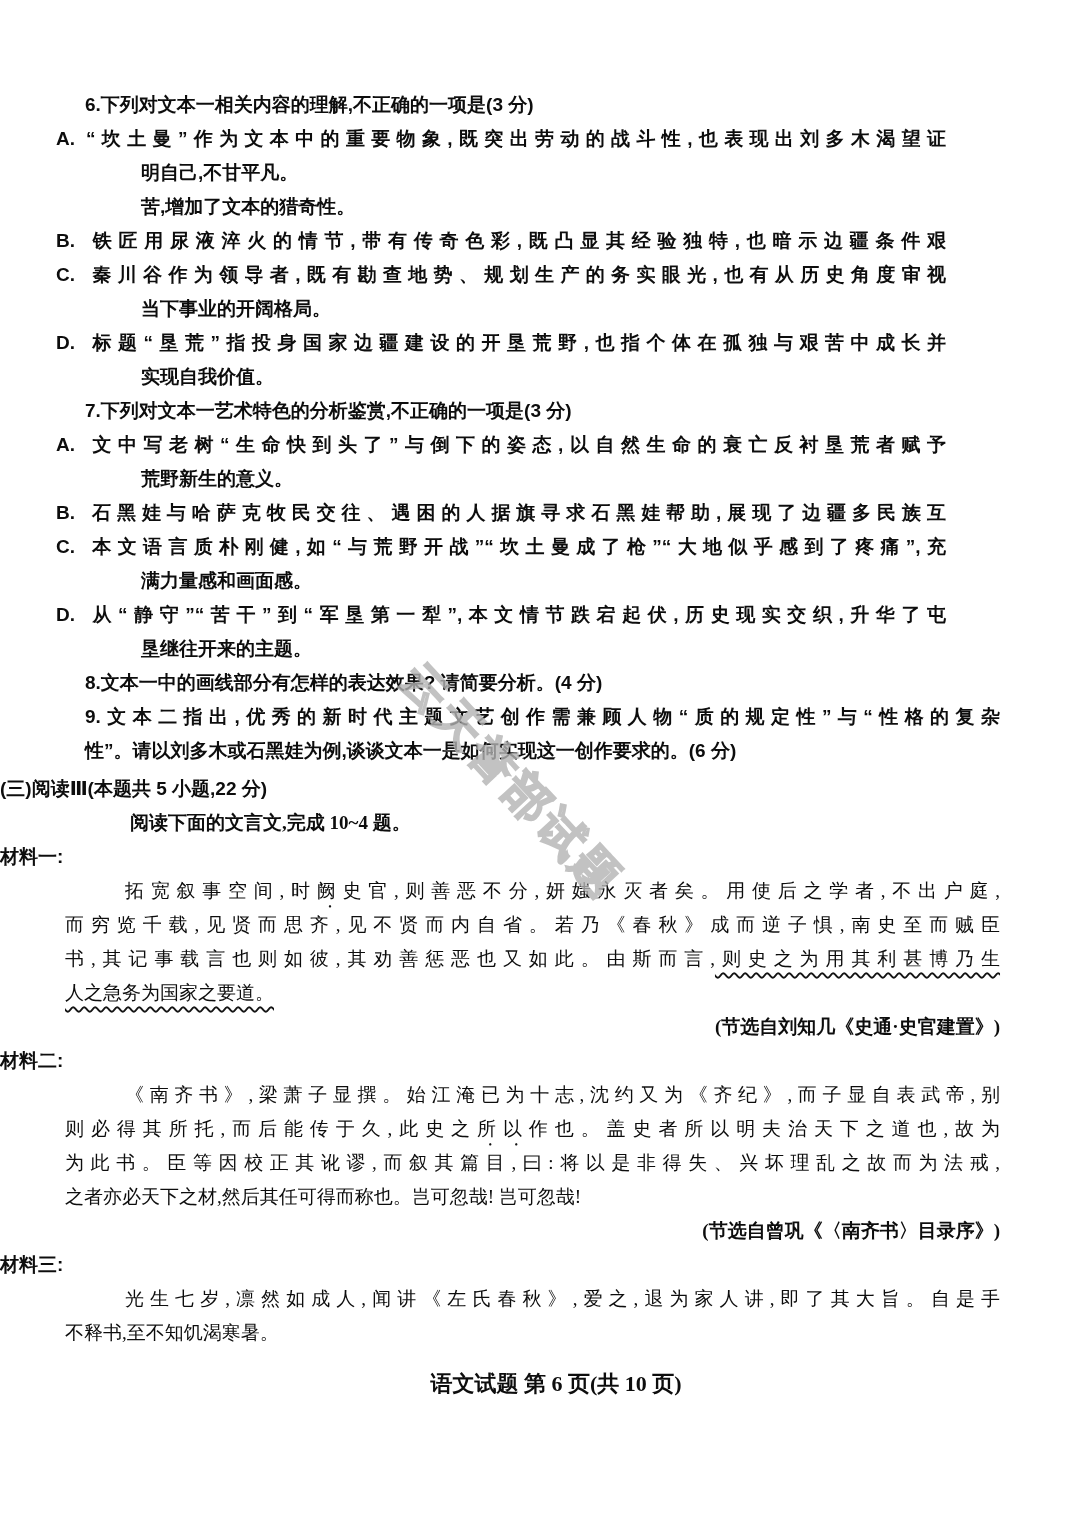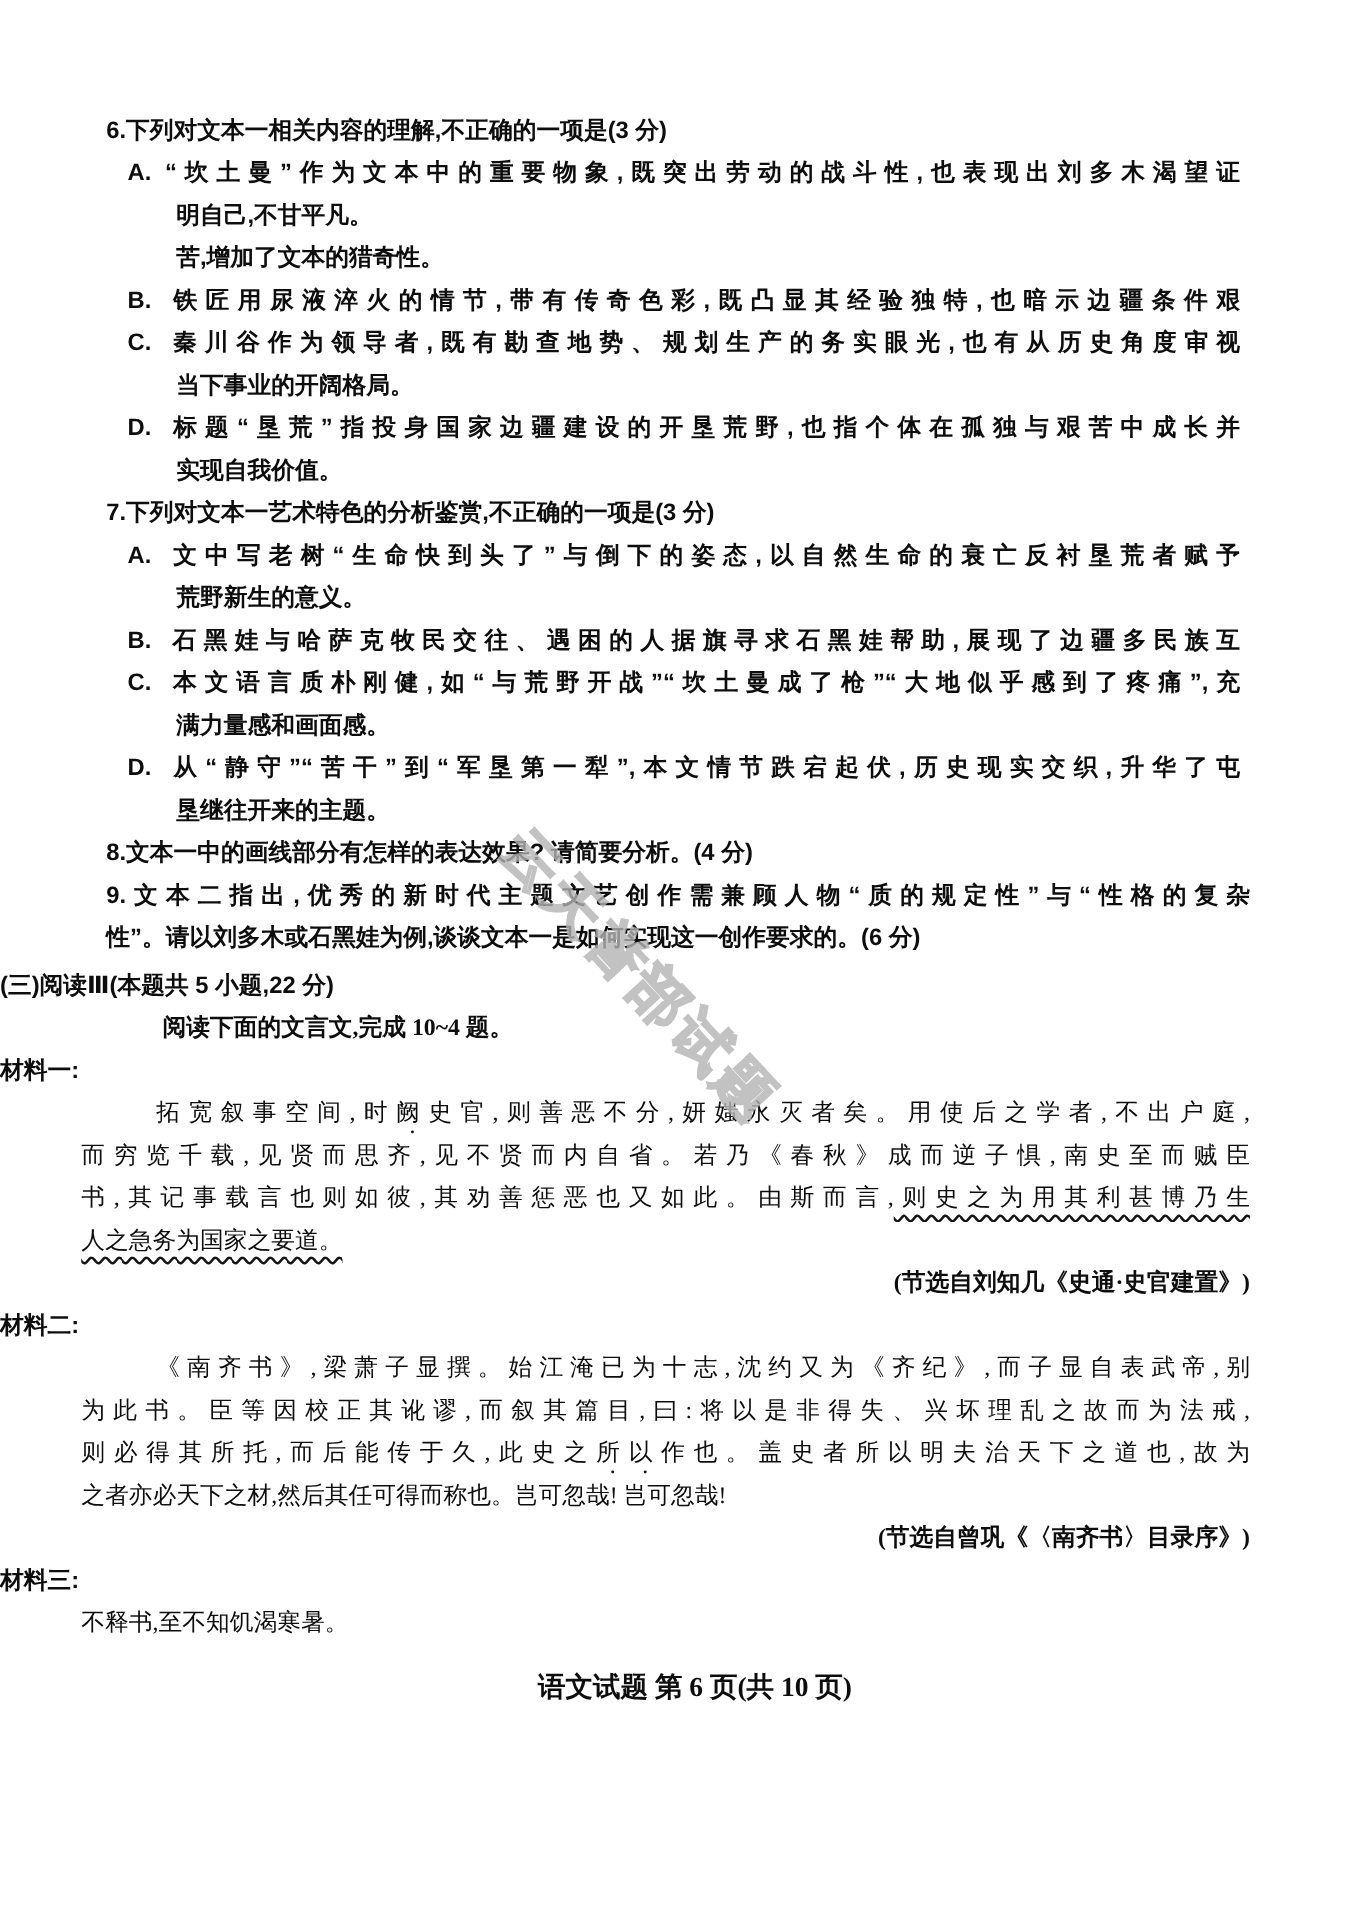--- a/index.html
+++ b/index.html
@@ -19,21 +19,21 @@
     white-space:nowrap;
   }
   .fill{
     white-space:normal;
     text-align:justify;
     text-align-last:justify;
   }
   
   .q-line{margin-left:85px;width:915px;font-family:"Liberation Sans","DejaVu Sans",sans-serif;font-weight:700;}
   
-  .opt-first{margin-left:102px;width:890px;font-family:"Liberation Sans","DejaVu Sans",sans-serif;font-weight:700;}
+  .opt-first{margin-left:56px;width:890px;font-family:"Liberation Sans","DejaVu Sans",sans-serif;font-weight:700;}
   .opt-cont{margin-left:141px;width:859px;font-family:"Liberation Sans","DejaVu Sans",sans-serif;font-weight:700;}
   .opt-label{display:inline-block;min-width:30px;}
   
   .sec{width:870px;font-family:"Liberation Sans","DejaVu Sans",sans-serif;font-weight:700;}
   .gap-top{margin-top:4px;}
   .plain-line{margin-left:130px;width:870px;font-weight:600;}
   
   .para-line{margin-left:65px;width:935px;font-weight:400;}
   .para-line.pfirst{padding-left:60px;width:875px;}
   .cite{margin-left:65px;width:935px;text-align:right;font-weight:700;}
@@ -106,21 +106,22 @@
     <div class="line sec gap-top"><span>(三)阅读Ⅲ(本题共 5 小题,22 分)</span></div>
     <div class="line plain-line"><span>阅读下面的文言文,完成 10~4 题。</span></div>
     <div class="line sec"><span>材料一:</span></div>
     <div class="line para-line pfirst fill"><span>拓宽叙事空间,时</span><span class="em-dot">阙</span><span>史官,则善恶不分,妍媸永灭者矣。用使后之学者,不出户庭,</span></div>
     <div class="line para-line fill"><span>而穷览千载,见贤而思齐,见不贤而内自省。若乃《春秋》成而逆子惧,南史至而贼臣</span></div>
     <div class="line para-line fill"><span>书,其记事载言也则如彼,其劝善惩恶也又如此。由斯而言,</span><span class="em-wavy">则史之为用其利甚博乃生</span></div>
     <div class="line para-line"><span class="em-wavy">人之急务为国家之要道。</span></div>
     <div class="line cite"><span>(节选自刘知几《史通·史官建置》)</span></div>
     <div class="line sec"><span>材料二:</span></div>
     <div class="line para-line pfirst fill"><span>《南齐书》,梁萧子显撰。始江淹已为十志,沈约又为《齐纪》,而子显自表武帝,别</span></div>
+    <div class="line para-line fill"><span>则必得其所托,而后能传于久,此史之</span><span class="em-dot">所以</span><span>作也。盖史者所以明夫治天下之道也,故为</span></div>
     <div class="line para-line fill"><span>为此书。臣等因校正其讹谬,而叙其篇目,曰:将以是非得失、兴坏理乱之故而为法戒,</span></div>
-    <div class="line para-line fill"><span>则必得其所托,而后能传于久,此史之</span><span class="em-dot">所以</span><span>作也。盖史者所以明夫治天下之道也,故为</span></div>
     <div class="line para-line"><span>之者亦必天下之材,然后其任可得而称也。岂可忽哉! 岂可忽哉!</span></div>
     <div class="line cite"><span>(节选自曾巩《〈南齐书〉目录序》)</span></div>
     <div class="line sec"><span>材料三:</span></div>
+    <div class="line para-line pfirst fill"><span>光生七岁,凛然如成人,闻讲《左氏春秋》,爱之,退为家人讲,即了其大旨。自是手</span></div>
     <div class="line para-line"><span>不释书,至不知饥渴寒暑。</span></div>
   </div>
 
 <div class="footer">语文试题  第 6 页(共 10 页)</div>
 
 </body></html>

